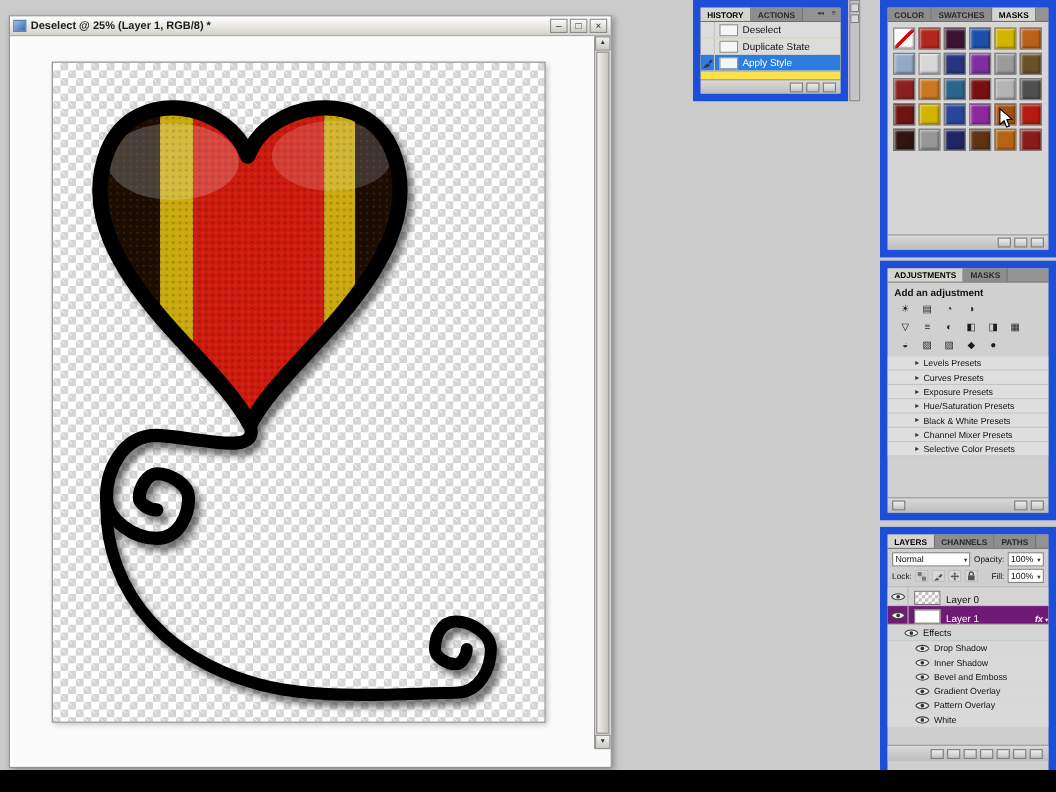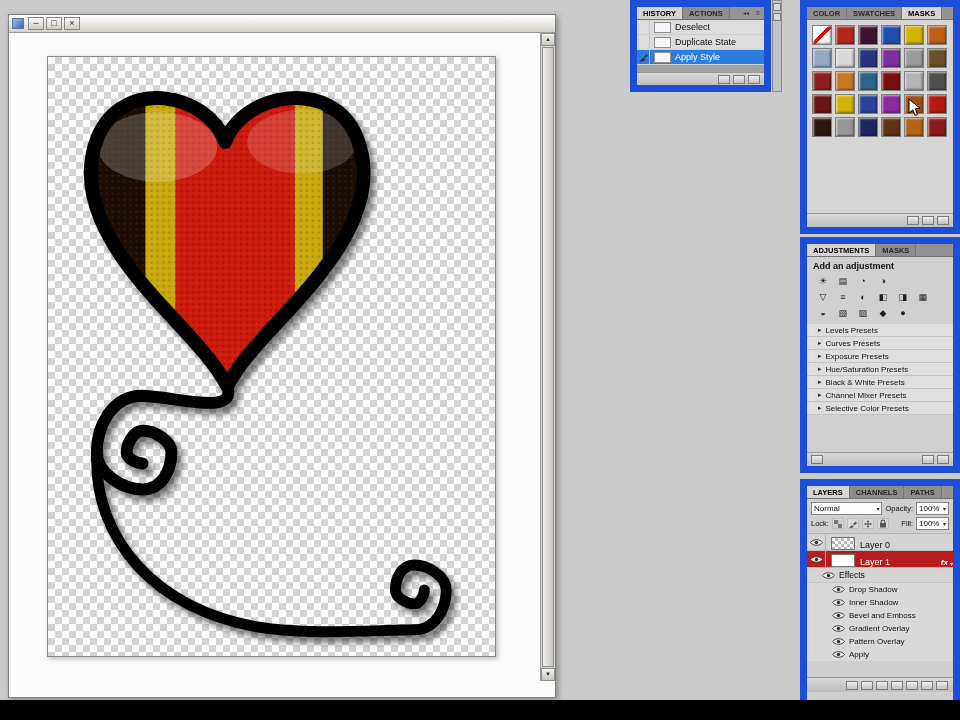--- a/index.html
+++ b/index.html
@@ -38,21 +38,21 @@
 .tab{font-size:7.5px;font-weight:bold;padding:2px 6px 0;color:#2a2a2a;background:#8d8d8d;border-right:1px solid #757575;white-space:nowrap;}
 .tab.active{background:#d6d4cf;color:#000;}
 .tstrip-spacer{flex:1;}
 .panel-btn{width:12px;font-size:6px;text-align:center;color:#333;line-height:12px;}
 .panel-foot{position:absolute;left:0;right:0;bottom:0;height:14px;background:linear-gradient(#d9d9d9,#bdbdbd);border-top:1px solid #9a9a9a;display:flex;align-items:center;gap:3px;padding:0 4px;}
 .grow{flex:1;}
 .mini{width:12px;height:9px;border:1px solid #7d7d7d;background:linear-gradient(#f0f0f0,#c0c0c0);}
 
 
 #history-panel{left:630px;top:0;width:141px;height:92px;}
-.hist-body{position:absolute;top:13px;left:0;right:0;bottom:13px;background:#a3a3a3;overflow:hidden;}
+.hist-body{position:absolute;top:13px;left:0;right:0;bottom:13px;background:#fde047;overflow:hidden;}
 .hist-row{display:flex;align-items:center;height:15px;border-bottom:1px solid #cfcfcf;background:#dcdcdc;}
 .hist-row.sel{background:#2d7ce0;}
 .hist-row.sel .hist-label{color:#fff;}
 .hist-gutter{width:13px;height:100%;border-right:1px solid #c2c2c2;display:flex;align-items:center;justify-content:center;}
 .hist-thumb{width:17px;height:11px;background:#f6f6f6;border:1px solid #8f8f8f;margin:0 4px;flex:0 0 auto;}
 .hist-label{font-size:9px;white-space:nowrap;}
 .hist-foot{position:absolute;left:0;right:0;bottom:0;height:13px;background:linear-gradient(#d9d9d9,#bdbdbd);border-top:1px solid #9a9a9a;display:flex;justify-content:flex-end;align-items:center;gap:3px;padding:0 4px;}
 #dock-strip{position:absolute;left:772px;top:0;width:10px;height:92px;background:#c4c4c4;border:1px solid #8e8e8e;display:flex;flex-direction:column;align-items:center;padding-top:2px;gap:2px;}
 .dock-btn{width:8px;height:8px;border:1px solid #808080;background:#d8d8d8;font-size:4px;line-height:6px;text-align:center;color:#333;}
 
@@ -63,37 +63,37 @@
 .swatch{width:20px;height:20px;border:1px solid #808080;background:#fff;box-shadow:inset 1px 1px 2px rgba(255,255,255,.6),inset -1px -1px 2px rgba(0,0,0,.45);}
 .swatch.none{background:linear-gradient(135deg,#fff 44%,#d01010 44%,#d01010 56%,#fff 56%);}
 
 
 #adjustments-panel{left:800px;top:237px;width:160px;height:236px;}
 .adj-body{position:absolute;top:13px;left:0;right:0;bottom:14px;background:#d0d0d0;}
 .adj-heading{font-size:9px;font-weight:bold;padding:4px 6px 2px;}
 .adj-icon-row{display:flex;gap:4px;padding:1px 0 1px 8px;align-items:center;height:16px;}
 .adj-icon{width:16px;height:12px;font-size:9px;line-height:12px;text-align:center;color:#1d1d1d;}
 .preset-list{margin-top:3px;}
-.preset-row{display:flex;align-items:center;height:13px;background:#dedede;border-bottom:1px solid #c3c3c3;padding-left:11px;gap:4px;}
+.preset-row{display:flex;align-items:center;height:13px;background:#dedede;border-bottom:1px solid #c3c3c3;padding-left:25px;gap:4px;}
 .tri{font-size:7px;color:#333;}
 .preset-label{font-size:8px;white-space:nowrap;}
 
 
 #layers-panel{left:800px;top:479px;width:160px;height:241px;}
 .layers-body{position:absolute;top:13px;left:0;right:0;bottom:0;background:#cfcfcf;}
 .blend-row{display:flex;align-items:center;gap:3px;padding:3px 4px 2px;}
 .select{width:86px;height:13px;background:#fdfdfd;border:1px solid #848484;font-size:8px;display:flex;align-items:center;padding:0 2px;}
 .dd-arrow{font-size:6px;color:#333;}
 .sel .dd-arrow{color:#eee;}
 .small-label{font-size:7.5px;white-space:nowrap;}
 .val-box{width:33px;height:13px;background:#fdfdfd;border:1px solid #848484;font-size:8px;display:flex;align-items:center;justify-content:space-between;padding:0 2px;flex:0 0 auto;}
 .lock-row{display:flex;align-items:center;gap:3px;padding:0 4px 3px;border-bottom:1px solid #b5b5b5;}
 .lock-icon{width:12px;height:11px;display:flex;align-items:center;justify-content:center;border:1px solid #bdbdbd;background:#d8d8d8;}
 .layer-row{display:flex;align-items:flex-end;height:17px;border-bottom:1px solid #bcbcbc;background:#d4d4d4;}
-.layer-row.sel{background:#b91c1c;color:#fff;}
+.layer-row.sel{background:#701a75;color:#fff;}
 .eye-box{width:19px;height:100%;border-right:1px solid #b5b5b5;display:flex;align-items:center;justify-content:center;flex:0 0 auto;}
 .layer-thumb{width:24px;height:13px;border:1px solid #777;margin:0 5px;background:#fff;flex:0 0 auto;}
 .layer-thumb.checker{background-color:#fff;background-image:linear-gradient(45deg,#bbb 25%,transparent 25%,transparent 75%,#bbb 75%),linear-gradient(45deg,#bbb 25%,transparent 25%,transparent 75%,#bbb 75%);background-size:6px 6px;background-position:0 0,3px 3px;}
 .layer-name{font-size:9px;flex:1;white-space:nowrap;}
 .fx-badge{font-size:8px;font-style:italic;font-weight:bold;padding-right:2px;}
 .fx-header-row{display:flex;align-items:center;height:15px;background:#d4d4d4;border-bottom:1px solid #c6c6c6;padding-left:14px;gap:4px;}
 .fx-hdr-label{font-size:8.5px;text-align:right;}
 .fx-row{display:flex;align-items:center;height:13px;background:#d9d9d9;padding-left:24px;gap:4px;}
 .fx-label{font-size:8px;white-space:nowrap;}
 .eye-sm{width:14px;display:flex;align-items:center;justify-content:center;}
@@ -103,20 +103,21 @@
 
 #bottom-bar{position:absolute;left:0;right:0;bottom:0;height:20px;background:#000;z-index:50;}
 #cursor{position:absolute;left:908px;top:98px;z-index:60;}
 </style>
 </head>
 <body>
 
 <div class="doc-window">
   <div class="titlebar">
     <span class="title-icon"></span>
+    <span class="title-text">Deselect @ 25% (Layer 1, RGB/8) *</span>
     <span class="win-btns">
       <span class="win-btn">–</span>
       <span class="win-btn">□</span>
       <span class="win-btn">×</span>
     </span>
   </div>
   <div class="doc-content">
     <div class="canvas">
       <svg class="artwork" viewBox="0 0 449 601">
         <defs>
@@ -449,21 +450,21 @@
           </span>
           <span class="fx-label">Pattern Overlay</span>
         </div>
         <div class="fx-row">
           <span class="eye-sm eye-slot">
             <svg width="13" height="9" viewBox="0 0 13 9">
               <path d="M.5 4.5C3 .8 10 .8 12.5 4.5C10 8.2 3 8.2 .5 4.5Z" fill="#eee" stroke="#444" stroke-width="1"></path>
               <circle cx="6.5" cy="4.5" r="1.7" fill="#333"></circle>
             </svg>
           </span>
-          <span class="fx-label">Apply</span>
+          <span class="fx-label">White</span>
         </div>
       </div>
     <div class="layers-foot">
       <span class="mini"></span>
       <span class="mini"></span>
       <span class="mini"></span>
       <span class="mini"></span>
       <span class="mini"></span>
       <span class="mini"></span>
       <span class="mini"></span>

